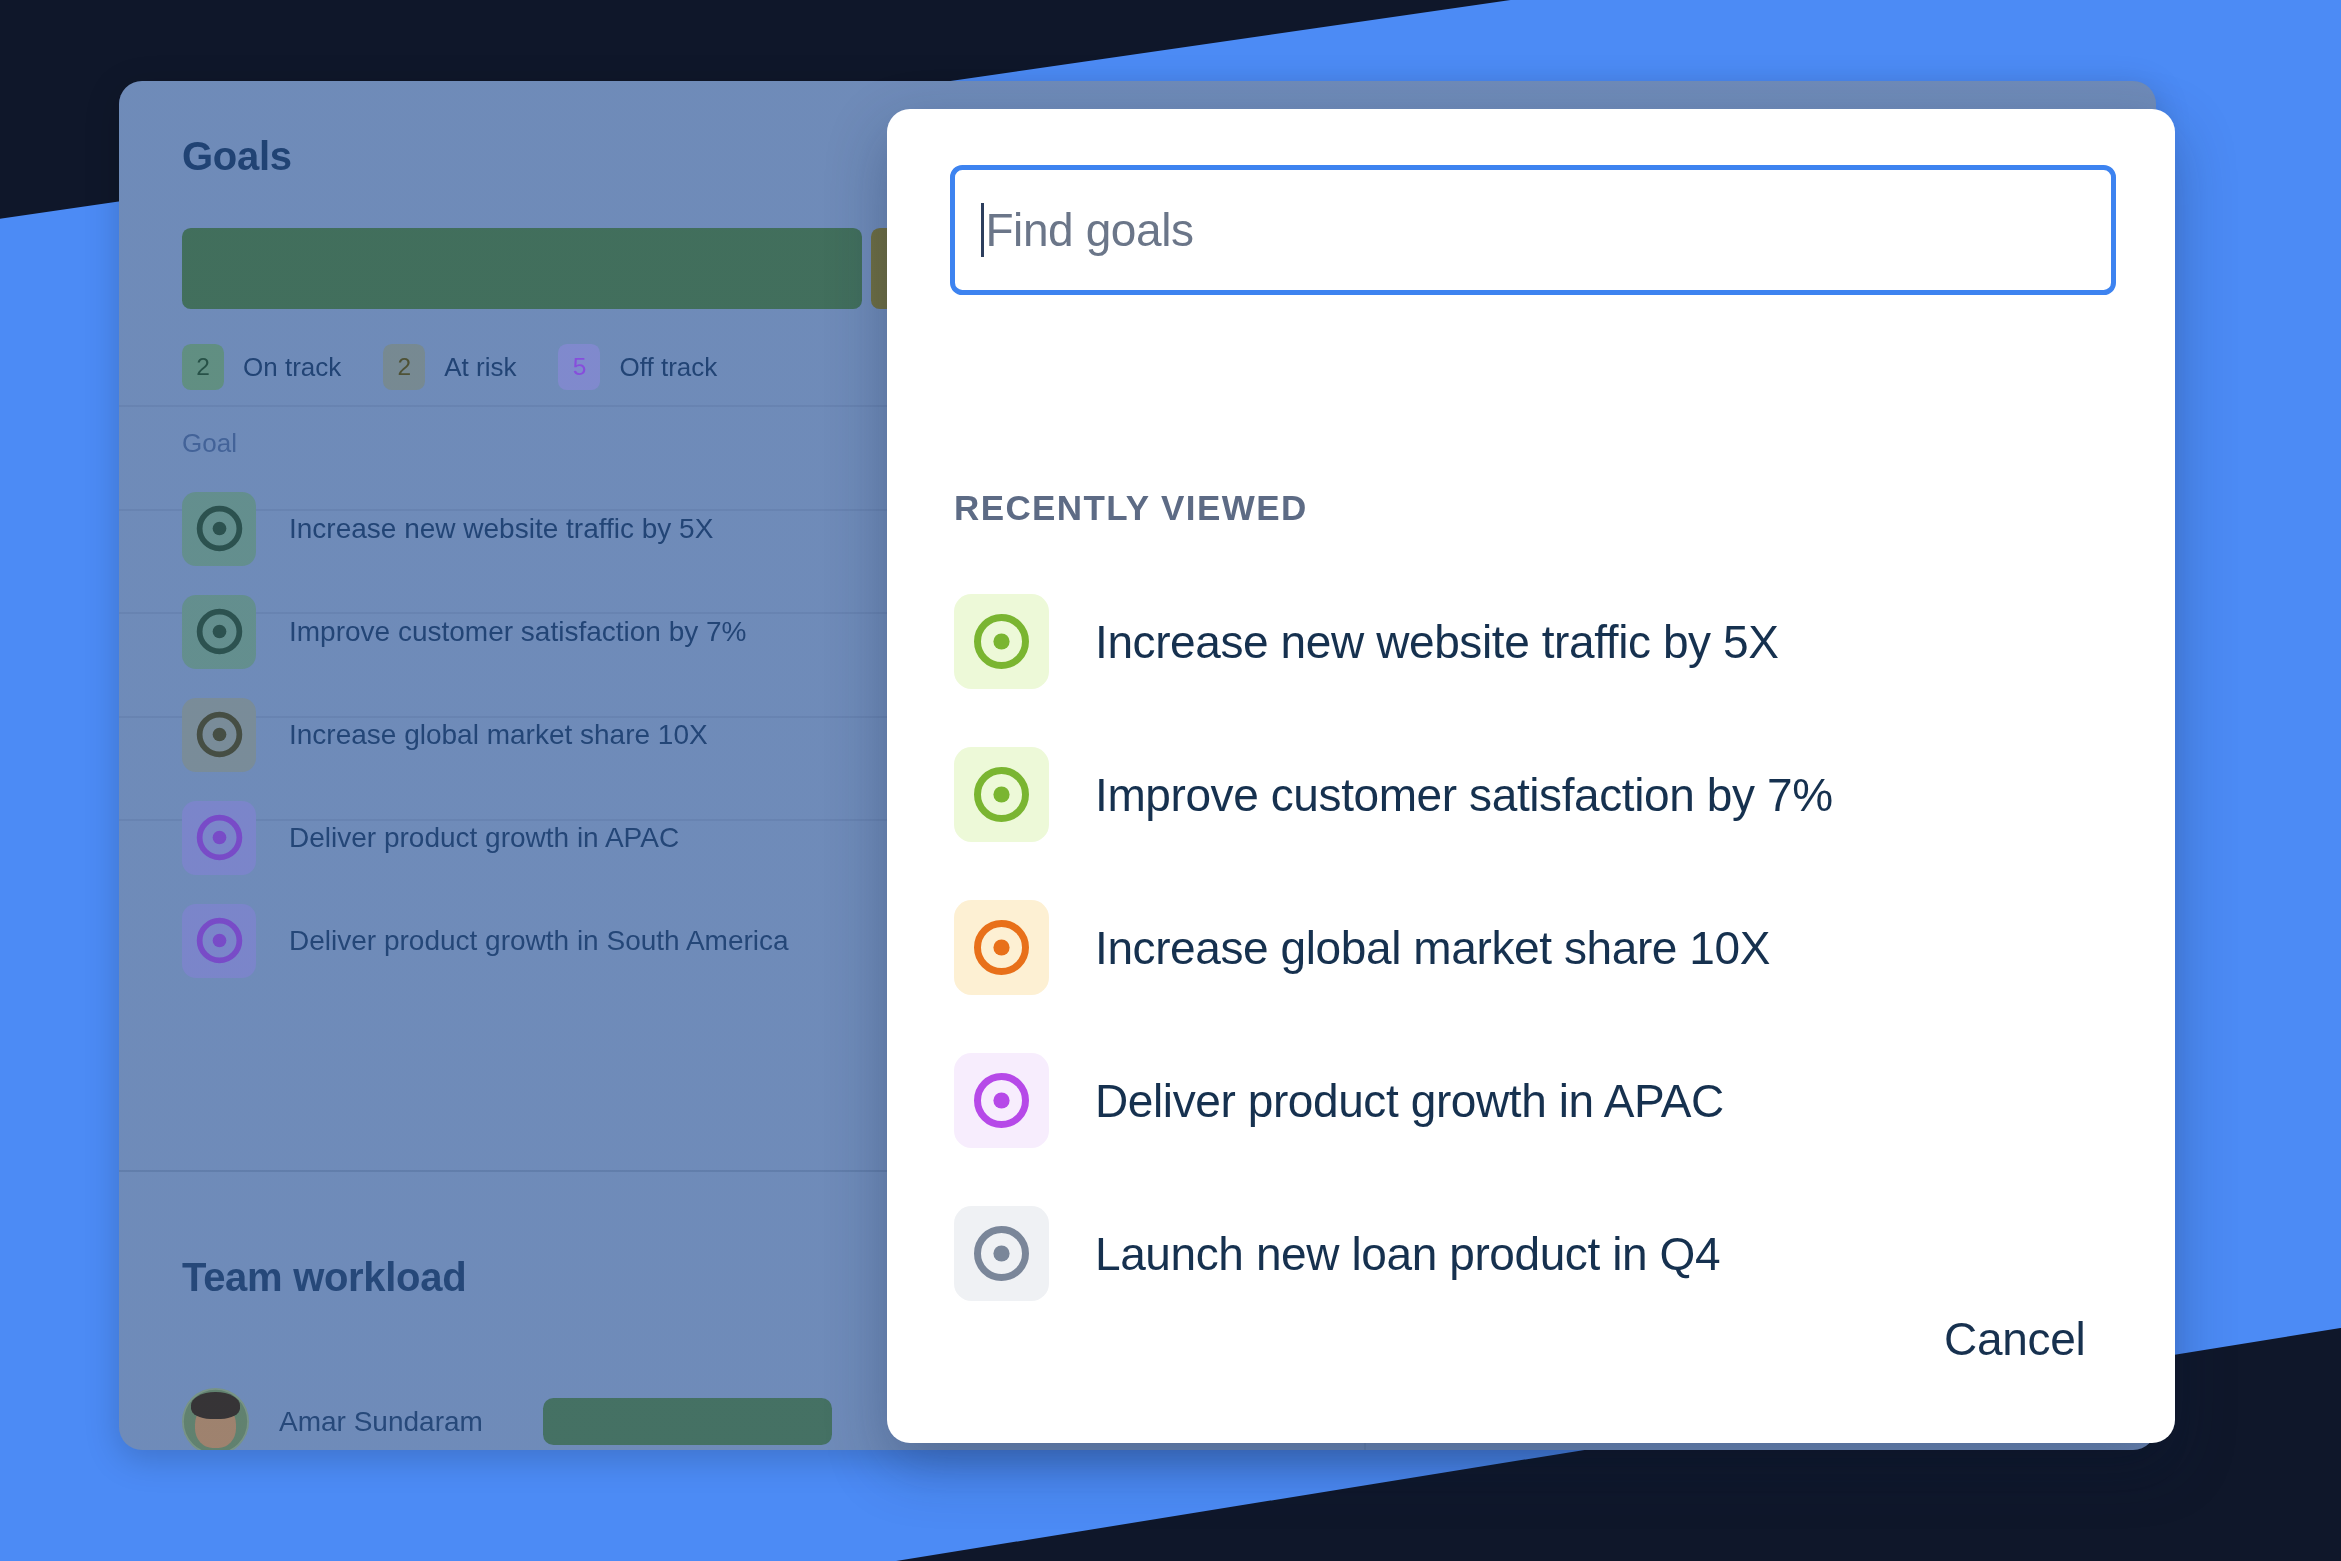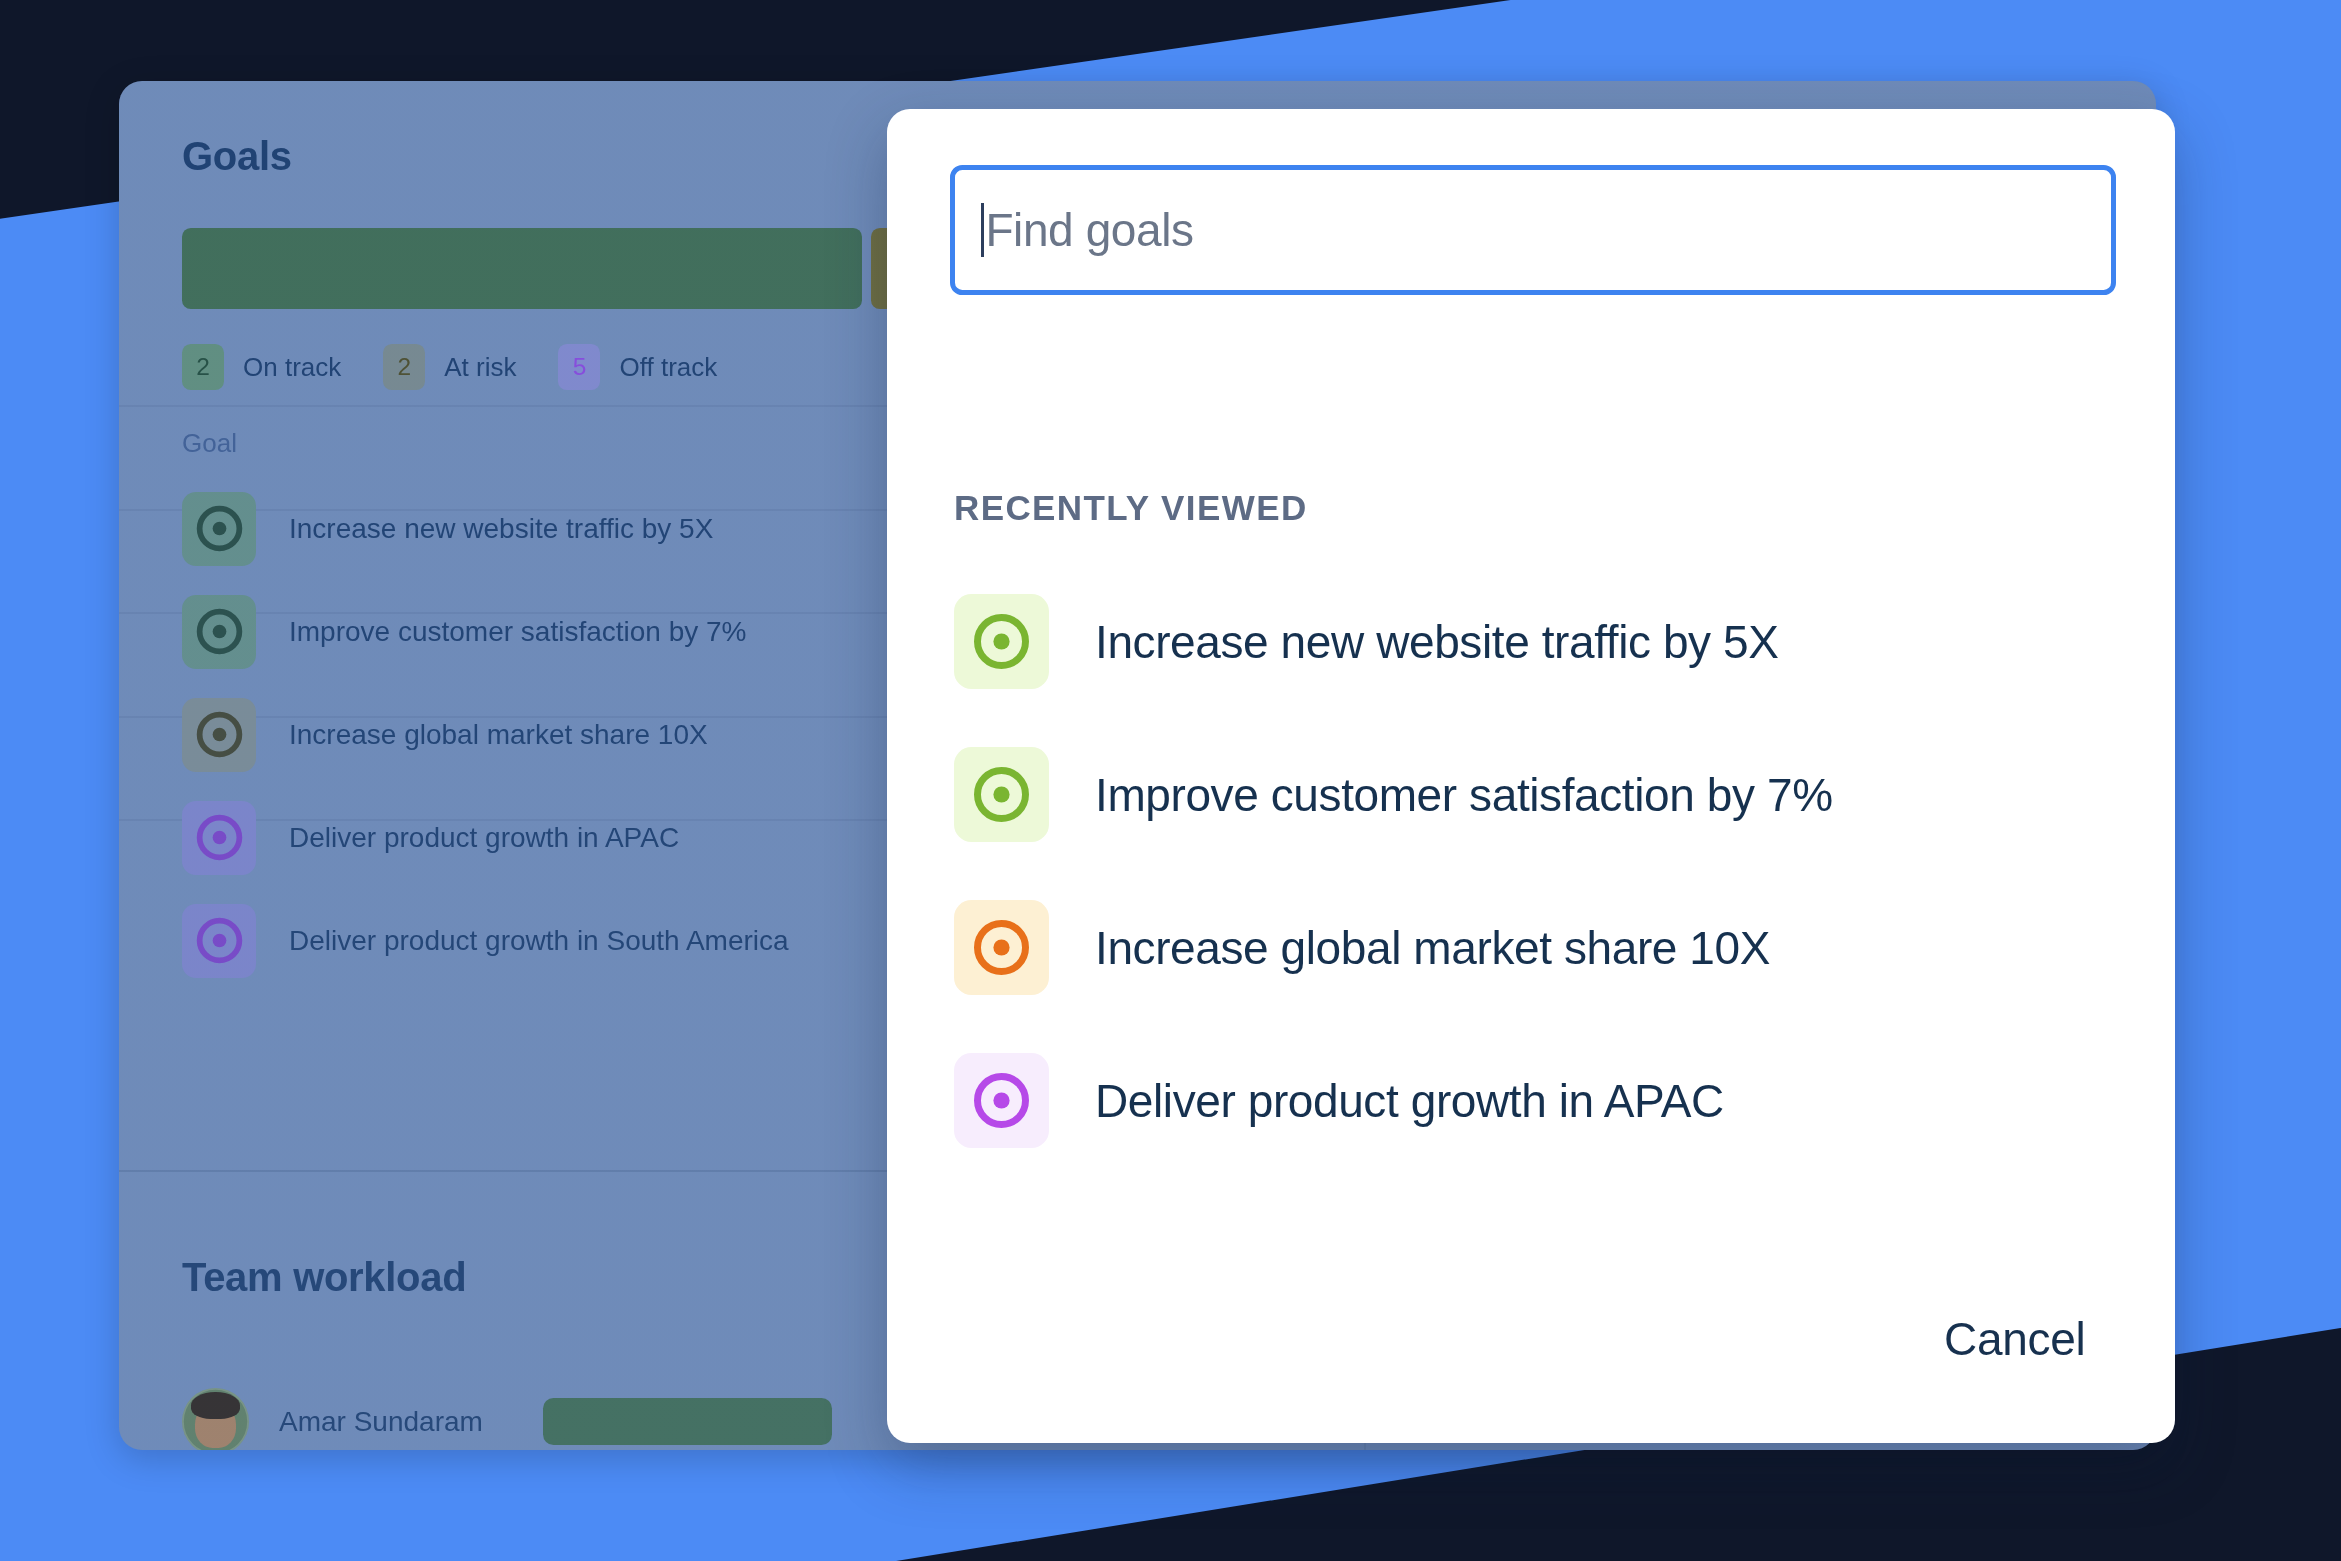--- a/index.html
+++ b/index.html
@@ -315,20 +315,29 @@
       <div class="result-row">
         <span class="res-ic" style="background:#f7edfd">
           <svg width="67" height="67" viewBox="0 0 24 24">
               <circle cx="12" cy="12" r="8.6" fill="none" stroke="#b649e8" stroke-width="2.5"></circle>
               <circle cx="12" cy="12" r="2.9" fill="#b649e8"></circle>
             </svg>
         </span>
         <span class="res-label">Deliver product growth in APAC</span>
       </div>
 
+      <div class="result-row">
+        <span class="res-ic" style="background:#eff1f4">
+          <svg width="67" height="67" viewBox="0 0 24 24">
+              <circle cx="12" cy="12" r="8.6" fill="none" stroke="#7a8699" stroke-width="2.5"></circle>
+              <circle cx="12" cy="12" r="2.9" fill="#7a8699"></circle>
+            </svg>
+        </span>
+        <span class="res-label">Launch new loan product in Q4</span>
+      </div>
     </div>
 
     <div class="footer">
       <button class="btn-cancel">Cancel</button>
     </div>
   </div>
 </div>
 
 
 </body></html>

